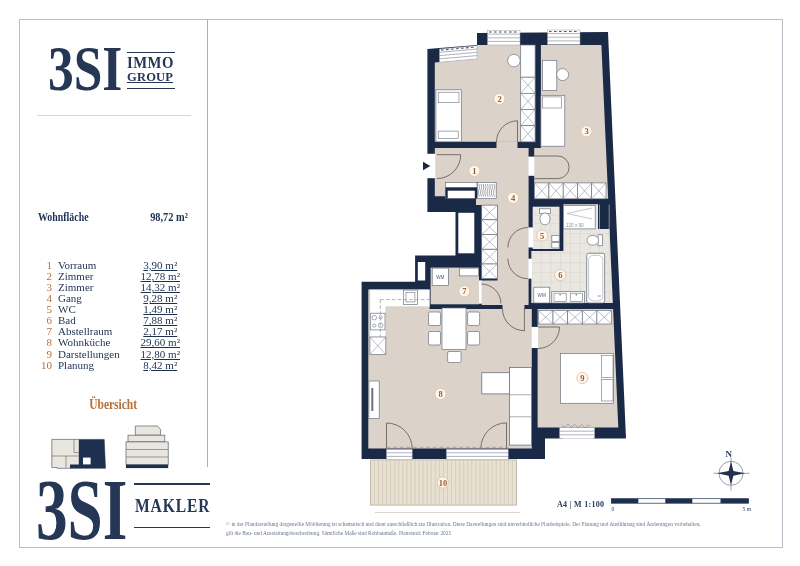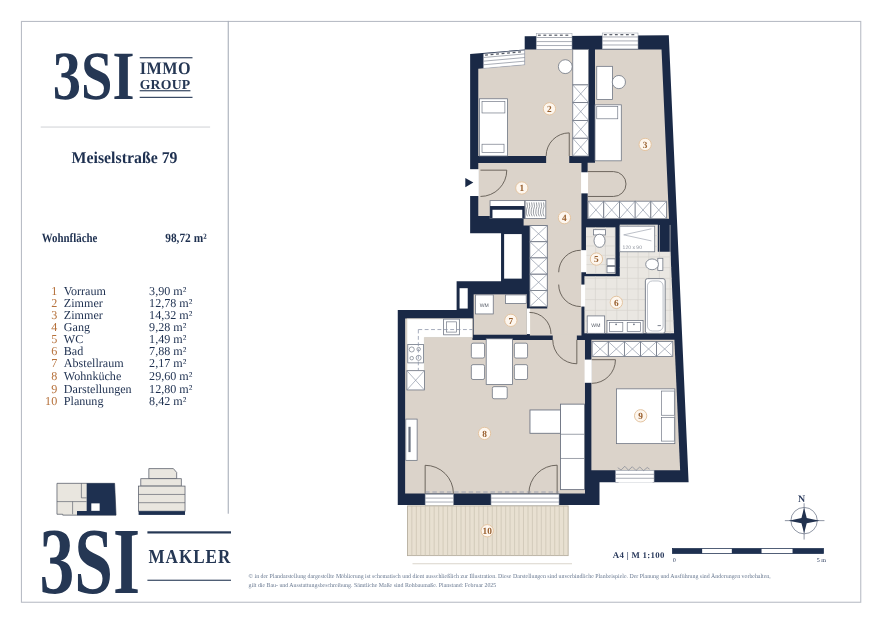--- a/index.html
+++ b/index.html
@@ -1,18 +1,18 @@
 <!DOCTYPE html>
 <html><head>
 <meta charset="utf-8">
 <style>
   html,body{margin:0;padding:0;background:#fff;}
   table.rooms td{height:11.06px;line-height:11.06px;padding:0;font-size:11px;vertical-align:middle;}
   table.rooms td.num{color:#b5703a;width:14px;text-align:right;padding-right:6px;}
-  table.rooms td.val{text-align:left;}
+  table.rooms td.val{text-align:center;text-decoration:underline;}
   .page{position:relative;width:800px;height:566px;background:#fff;overflow:hidden;
         font-family:"Liberation Serif",serif;color:#1e3050;border-radius:24px;}
   .abs{position:absolute;}
 </style>
 </head>
 <body>
 <div class="page">
 
 <div class="abs" style="left:19px;top:19px;width:762px;height:527px;border:1px solid #b9bdc6;"></div>
 
@@ -21,21 +21,20 @@
 <div class="abs" style="left:0;top:0;width:0;height:0;">
   <span style="position:absolute;left:48px;top:38.4px;font-size:63px;line-height:63px;font-weight:bold;color:#253754;display:inline-block;transform:scaleX(0.816);transform-origin:left top;white-space:nowrap;">3SI</span>
   <span style="position:absolute;left:127px;top:51.9px;width:48.2px;height:1.2px;background:#253754;"></span>
   <span style="position:absolute;left:127px;top:55px;font-size:16px;line-height:16px;font-weight:bold;color:#253754;letter-spacing:0.5px;display:inline-block;transform:scaleX(0.92);transform-origin:left top;white-space:nowrap;">IMMO</span>
   <span style="position:absolute;left:127px;top:70.8px;font-size:12.5px;line-height:12.5px;font-weight:bold;color:#253754;letter-spacing:0.2px;white-space:nowrap;text-decoration:underline;">GROUP</span>
   <span style="position:absolute;left:127px;top:87.9px;width:48.2px;height:1.2px;background:#253754;"></span>
 </div>
 
 <div class="abs" style="left:37px;top:115px;width:154px;height:1px;background:#d4d6da;"></div>
 
-<div class="abs" style="left:20px;top:135.5px;width:186px;text-align:center;font-size:15px;font-weight:bold;color:#1e3050;"><span style="display:inline-block;transform:scaleX(0.96);">Meiselstraße 79</span></div>
 
 
 
 <div class="abs" style="left:38px;top:211px;width:149.5px;font-size:11.5px;font-weight:bold;color:#1e3050;"><span style="display:inline-block;transform:scaleX(0.86);transform-origin:left center;">Wohnfläche</span><span style="float:right;display:inline-block;transform:scaleX(0.9);transform-origin:right center;">98,72 m²</span></div>
 
 <div class="abs" style="left:38px;top:260px;width:147px;color:#1e3050;">
   <table class="rooms" style="width:100%;border-collapse:collapse;">
         <tbody>
           <tr>
             <td class="num">1</td>
@@ -84,20 +83,21 @@
           </tr>
           <tr>
             <td class="num">10</td>
             <td>Planung</td>
             <td class="val">8,42 m²</td>
           </tr>
         </tbody>
       </table>
 </div>
 
+<div class="abs" style="left:20px;top:397px;width:186px;text-align:center;font-size:14px;font-weight:bold;color:#b5703a;"><span style="display:inline-block;transform:scaleX(0.82);">Übersicht</span></div>
 
 <svg class="abs" style="left:40px;top:420px;" width="140" height="52" viewBox="0 0 140 52">
 
   <g>
     <polygon points="11.8,19.4 64.2,19.4 65.5,48.3 17,48.3 17,47.5 11.8,47.5" fill="#e9e6df" stroke="#5a5f6b" stroke-width="0.7"></polygon>
     <polygon points="38.8,19.4 64.2,19.4 65.5,48.3 30,48.3 30,44.6 38.8,44.6" fill="#1e3050"></polygon>
     <rect x="43" y="37.6" width="7.6" height="6.8" fill="#fff"></rect>
     <line x1="11.8" y1="36" x2="38.8" y2="36" stroke="#5a5f6b" stroke-width="0.6"></line>
     <line x1="26" y1="36" x2="26" y2="47.5" stroke="#5a5f6b" stroke-width="0.6"></line>
     <polyline points="34,19.4 34,32.6 38.8,32.6" fill="none" stroke="#5a5f6b" stroke-width="0.6"></polyline>

